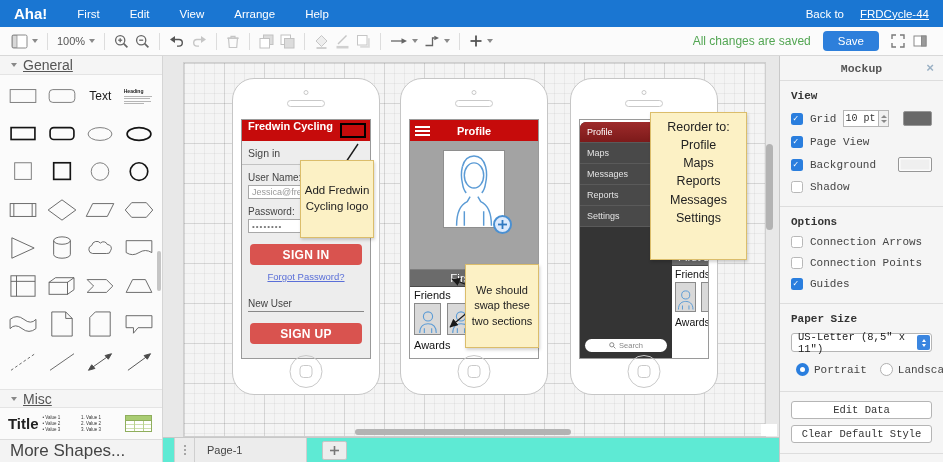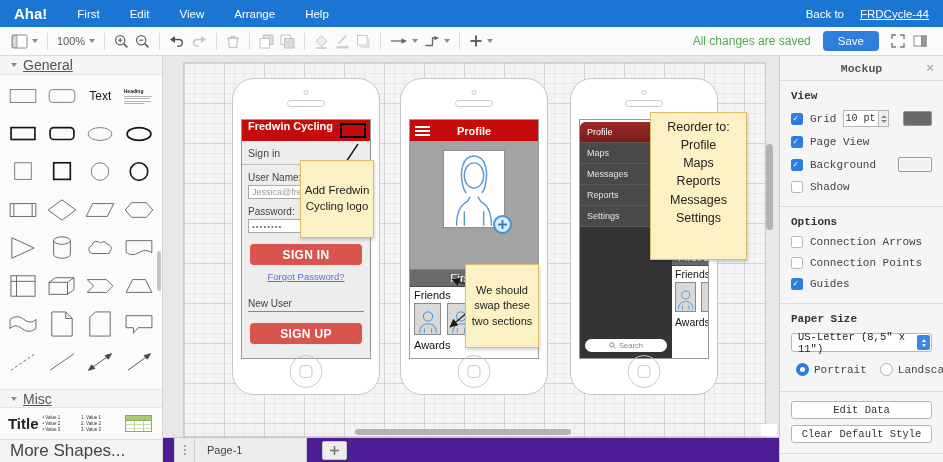--- a/index.html
+++ b/index.html
@@ -143,21 +143,21 @@
   .sel-spin .td{width:0;height:0;border-left:2.5px solid transparent;border-right:2.5px solid transparent;border-top:3px solid #fff;}
   .radio-row{display:flex;align-items:center;gap:5px;margin:0 0 11px;padding-left:5px;}
   .radio{width:13px;height:13px;border-radius:50%;flex:0 0 13px;position:relative;}
   .radio.sel{background:#2a7ede;}
   .radio.sel::after{content:"";position:absolute;left:4px;top:4px;width:5px;height:5px;border-radius:50%;background:#fff;}
   .radio.un{background:#fff;border:1px solid #b0b0b0;}
   .radio-lbl{margin-right:8px;}
   .pbtn{height:18px;background:#fff;border:1px solid #b5b5b5;border-radius:3px;display:flex;align-items:center;justify-content:center;font-size:10.5px;color:#333;margin-bottom:6px;}
 
   
-  .footer{height:25px;background:#4c1d95;border-top:1px solid #c8c8c8;display:flex;align-items:stretch;}
+  .footer{height:25px;background:#5eead4;border-top:1px solid #c8c8c8;display:flex;align-items:stretch;}
   .handle{width:21px;border-right:1px solid #cfcfcf;background:#ececec;display:flex;flex-direction:column;align-items:center;justify-content:center;gap:2px;margin-left:11px;border-left:1px solid #cfcfcf;}
   .handle i{display:block;width:2px;height:2px;border-radius:50%;background:#8f8f8f;}
   .page-tab{width:112px;background:#ececec;border-right:1px solid #cfcfcf;display:flex;align-items:center;padding-left:12px;font-size:11px;color:#444;}
   .add-tab{width:25px;height:19px;align-self:center;margin-left:15px;border:1px solid #c6c6c6;border-radius:2px;background:#ededed;display:flex;align-items:center;justify-content:center;}
 </style>
 </head>
 <body>
 
 <div class="app">
 

